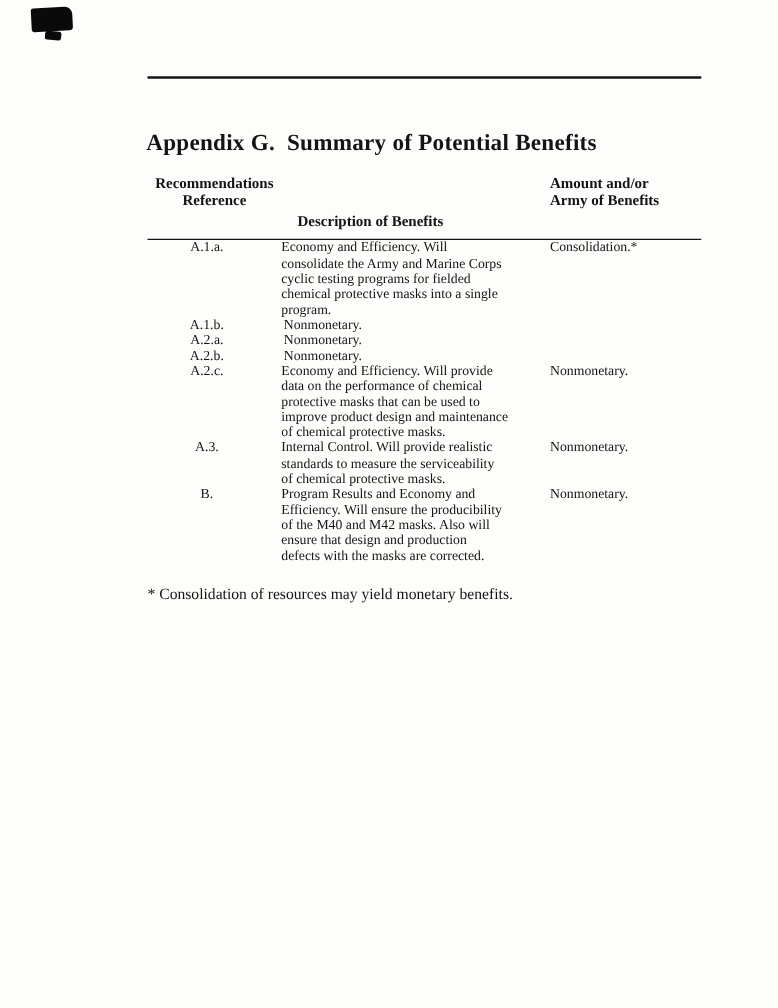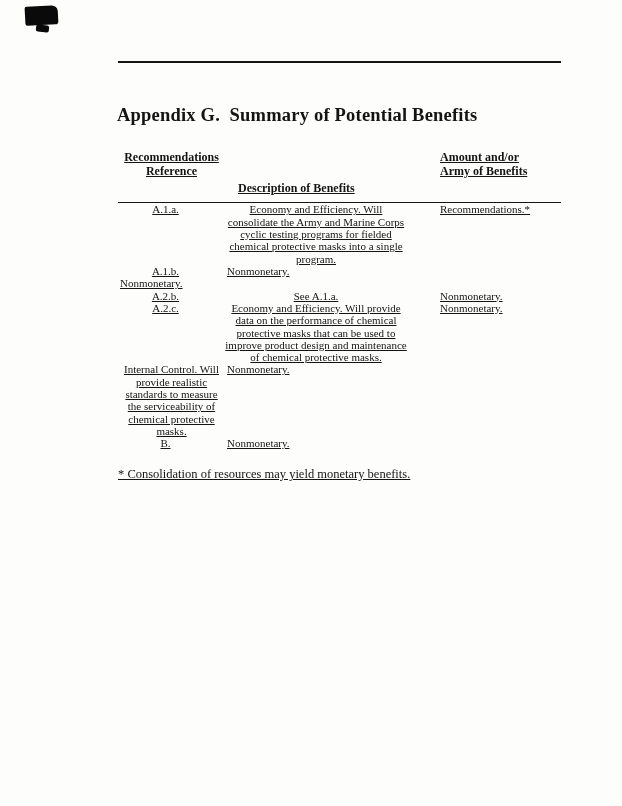--- a/index.html
+++ b/index.html
@@ -31,43 +31,42 @@
     width:443px; height:0;
     border-top:2.3px solid #151515;
   }
   .page-title {
     position:absolute; left:117px; top:93px;
     font-size:18.5px; font-weight:bold;
     letter-spacing:0.2px;
     white-space:pre;
   }
   .table-wrap {
-    position:absolute; left:118px; top:150px;
+    position:absolute; left:118px; top:139px;
     width:443px;
-    text-decoration:underline;
   }
   .table-header {
     display:grid;
     grid-template-columns:107px 213px 123px;
     font-size:12px; font-weight:bold; line-height:1.2;
     padding-bottom:7px;
     border-bottom:1.7px solid #151515;
   }
   .h-ref { text-align:center; white-space:pre-line; }
   .h-desc { padding-left:13px; align-self:end;margin-top:31px; }
   .h-amt { white-space:pre-line; padding-left:2px; }
   .row {
     display:grid;
     grid-template-columns:107px 213px 123px;
     margin-top:0;
     font-size:11px; line-height:1.12;
   }
   .row:first-child { margin-top:12px; }
   .c-ref { text-align:center; padding-right:12px; }
-  .c-desc { max-width:182px;text-align:center; }
+  .c-desc { max-width:182px; }
   .c-amt { padding-left:2px; }
   .footnote {
     margin-top:17px;
     font-size:12.5px;
   }
   .page-number {
     position:absolute; left:0; top:773px;
     width:100%;
     text-align:center;
     font-size:13px;
@@ -92,51 +91,53 @@
       <div class="h-ref">Recommendations
 Reference</div>
       <div class="h-desc">Description of Benefits</div>
       <div class="h-amt">Amount and/or
 Army of Benefits</div>
     </div>
 
     <div class="row">
       <div class="c-ref">A.1.a.</div>
       <div class="c-desc">Economy and Efficiency.  Will consolidate the Army and Marine Corps cyclic testing programs for fielded chemical protective masks into a single program.</div>
-      <div class="c-amt">Recommendations.*</div>
+      <div class="c-amt">Consolidation.*</div>
     </div>
 
     <div class="row">
       <div class="c-ref">A.1.b.</div>
       <div class="c-amt">Nonmonetary.</div>
     </div>
 
     <div class="row">
+      <div class="c-ref">A.2.a.</div>
       <div class="c-amt">Nonmonetary.</div>
     </div>
 
     <div class="row">
       <div class="c-ref">A.2.b.</div>
-      <div class="c-desc">See A.1.a.</div>
       <div class="c-amt">Nonmonetary.</div>
     </div>
 
     <div class="row">
       <div class="c-ref">A.2.c.</div>
       <div class="c-desc">Economy and Efficiency.  Will provide data on the performance of chemical protective masks that can be used to improve product design and maintenance of chemical protective masks.</div>
       <div class="c-amt">Nonmonetary.</div>
     </div>
 
     <div class="row">
+      <div class="c-ref">A.3.</div>
       <div class="c-desc">Internal Control.  Will provide realistic standards to measure the serviceability of chemical protective masks.</div>
       <div class="c-amt">Nonmonetary.</div>
     </div>
 
     <div class="row">
       <div class="c-ref">B.</div>
+      <div class="c-desc">Program Results and Economy and Efficiency.  Will ensure the producibility of the M40 and M42 masks.  Also will ensure that design and production defects with the masks are corrected.</div>
       <div class="c-amt">Nonmonetary.</div>
     </div>
 
     <div class="footnote">* Consolidation of resources may yield monetary benefits.</div>
 
   </div>
 
   <div class="page-number">53</div>
 
 </div>

